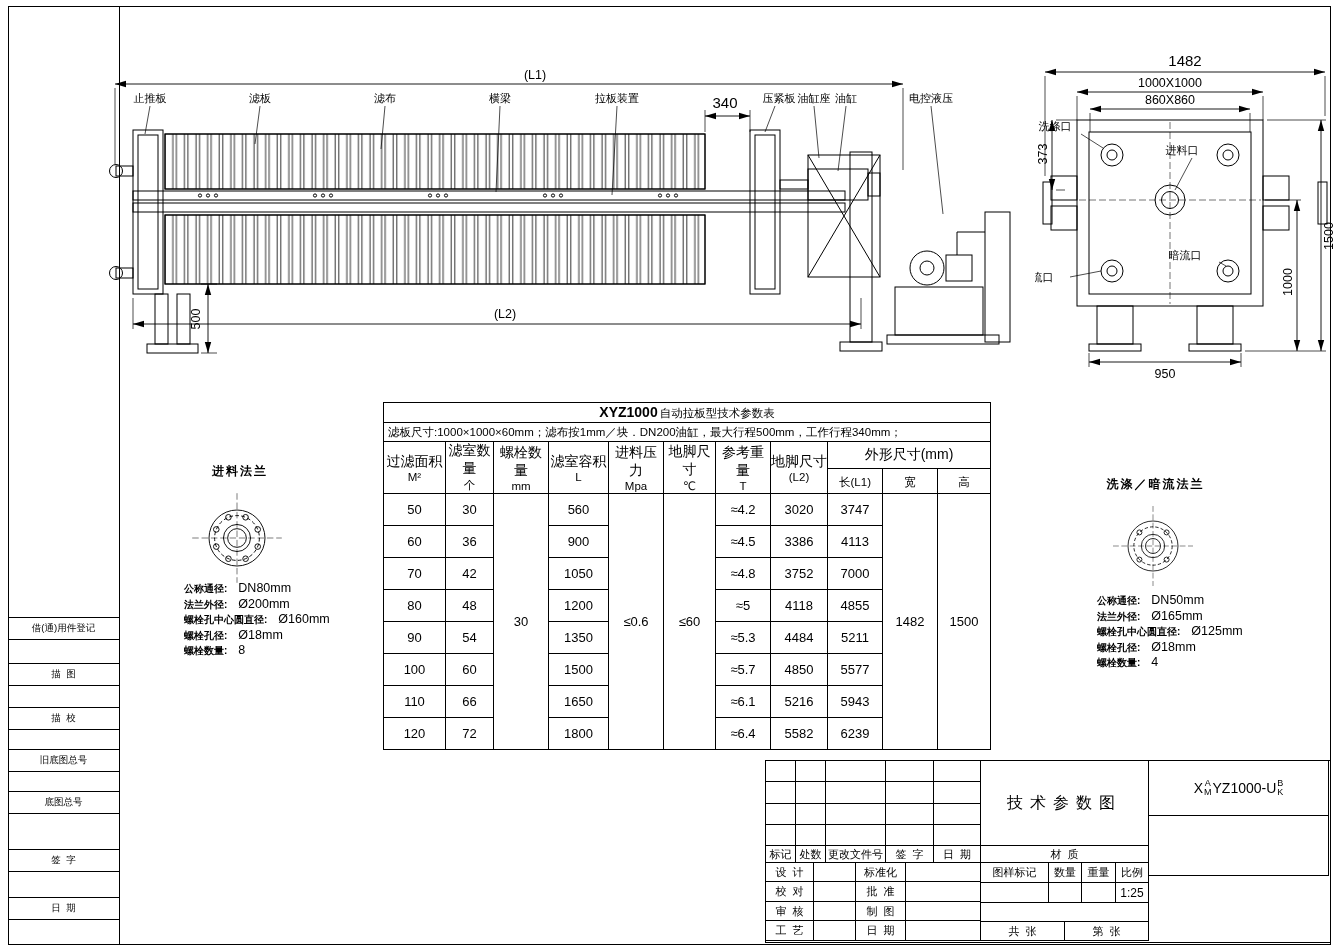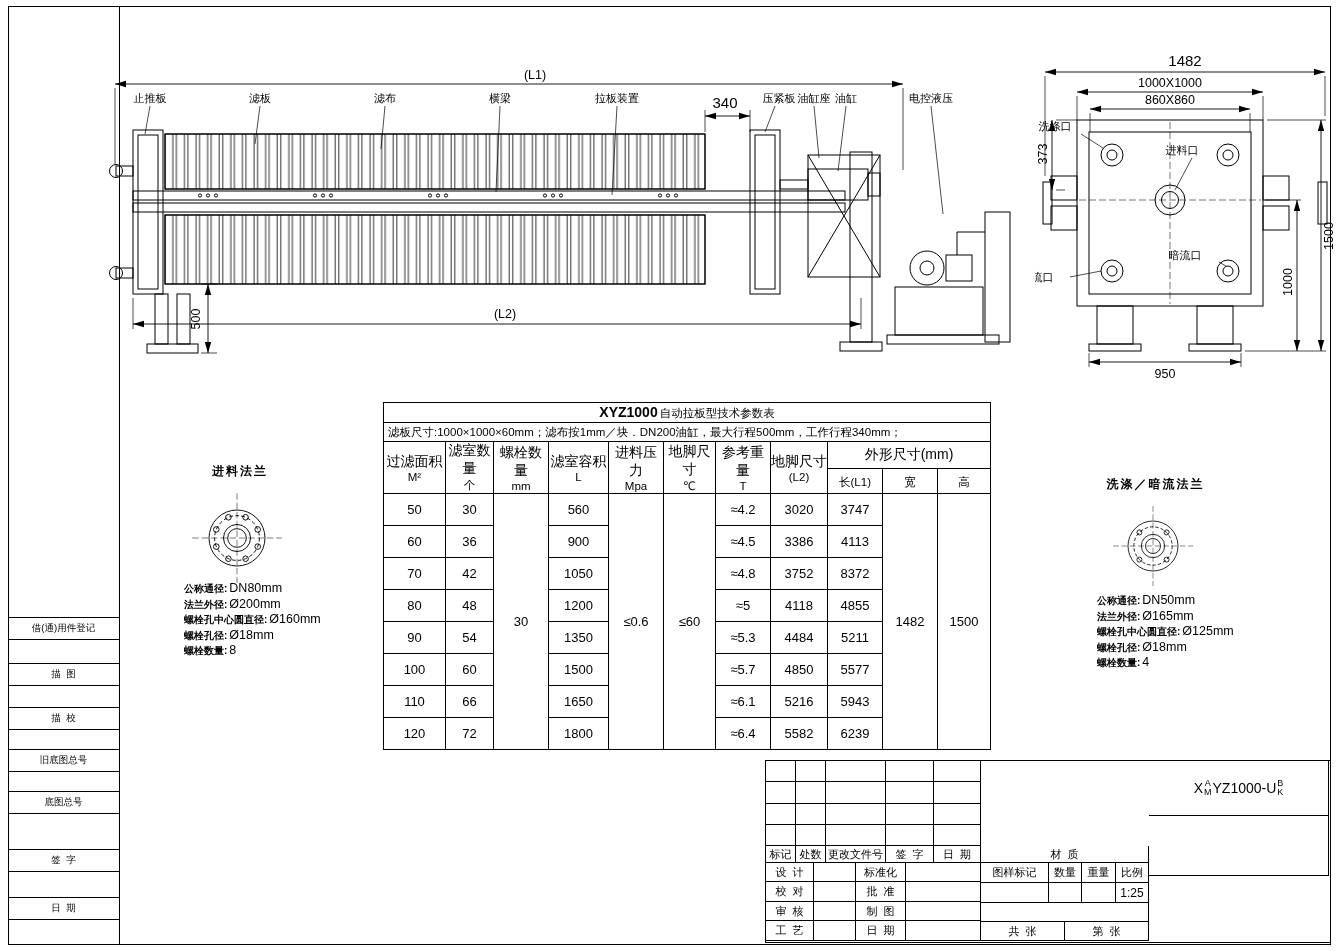--- a/index.html
+++ b/index.html
@@ -23,21 +23,21 @@
   svg .cl{stroke:#000;stroke-width:0.55;stroke-dasharray:7 3}
   svg .dash{stroke-dasharray:4 2.5}
   svg text{fill:#000;font-family:"Liberation Sans","DejaVu Sans",sans-serif}
   .lbl{font-size:11px;text-anchor:middle}
   .dimtxt{font-size:12.5px;text-anchor:middle}
   .big{font-size:15px}
   
   .flange-title{font-size:12px;font-weight:bold;letter-spacing:2px;text-align:center;white-space:pre}
   .specs .spec{height:15.5px;white-space:nowrap}
   .specs .sl{font-size:10px;font-weight:bold}
-  .specs .sv{font-size:12.5px;margin-left:2px}
+  .specs .sv{font-size:12.5px;margin-left:11px}
   
   .param{position:absolute;left:383px;top:402px;border-collapse:collapse;table-layout:fixed;
          border:1.5px solid #000}
   .param td,.param th{border:1px solid #000;text-align:center;vertical-align:middle;padding:0;
                       font-weight:normal;overflow:hidden}
   .t-title{height:20px;font-size:11.5px;font-weight:bold}
   .t-title .tm{font-size:14px;font-weight:bold;margin-right:2px}
   .t-sub{height:19px;font-size:11.5px;text-align:left !important;padding-left:4px !important}
   .param tr.hrow{height:19px}
   .param th .hn{font-size:14px}
@@ -428,21 +428,21 @@
         <td>≈4.5</td>
         <td>3386</td>
         <td>4113</td>
   </tr>
   <tr class="drow">
     <td>70</td>
         <td>42</td>
         <td>1050</td>
         <td>≈4.8</td>
         <td>3752</td>
-        <td>8372</td>
+        <td>7000</td>
   </tr>
   <tr class="drow">
     <td>80</td>
         <td>48</td>
         <td>1200</td>
         <td>≈5</td>
         <td>4118</td>
         <td>4855</td>
   </tr>
   <tr class="drow">
@@ -520,20 +520,21 @@
   <div class="tc" style="left:140px;top:121px;width:75px;height:20px"></div>
   <div class="tc" style="left:0;top:141px;width:48px;height:19px">审  核</div>
   <div class="tc" style="left:48px;top:141px;width:42px;height:19px"></div>
   <div class="tc" style="left:90px;top:141px;width:50px;height:19px">制  图</div>
   <div class="tc" style="left:140px;top:141px;width:75px;height:19px"></div>
   <div class="tc" style="left:0;top:160px;width:48px;height:20px">工  艺</div>
   <div class="tc" style="left:48px;top:160px;width:42px;height:20px"></div>
   <div class="tc" style="left:90px;top:160px;width:50px;height:20px">日  期</div>
   <div class="tc" style="left:140px;top:160px;width:75px;height:20px"></div>
 
+  <div class="tc dtitle" style="left:215px;top:0;width:168px;height:85px">技术参数图</div>
   <div class="tc" style="left:215px;top:85px;width:168px;height:17px">材  质</div>
   <div class="tc" style="left:215px;top:102px;width:68px;height:20px">图样标记</div>
   <div class="tc" style="left:283px;top:102px;width:33px;height:20px">数量</div>
   <div class="tc" style="left:316px;top:102px;width:34px;height:20px">重量</div>
   <div class="tc" style="left:350px;top:102px;width:33px;height:20px">比例</div>
   <div class="tc" style="left:215px;top:122px;width:68px;height:20px"></div>
   <div class="tc" style="left:283px;top:122px;width:33px;height:20px"></div>
   <div class="tc" style="left:316px;top:122px;width:34px;height:20px"></div>
   <div class="tc scaleval" style="left:350px;top:122px;width:33px;height:20px">1:25</div>
   <div class="tc" style="left:215px;top:142px;width:168px;height:19px"></div>

